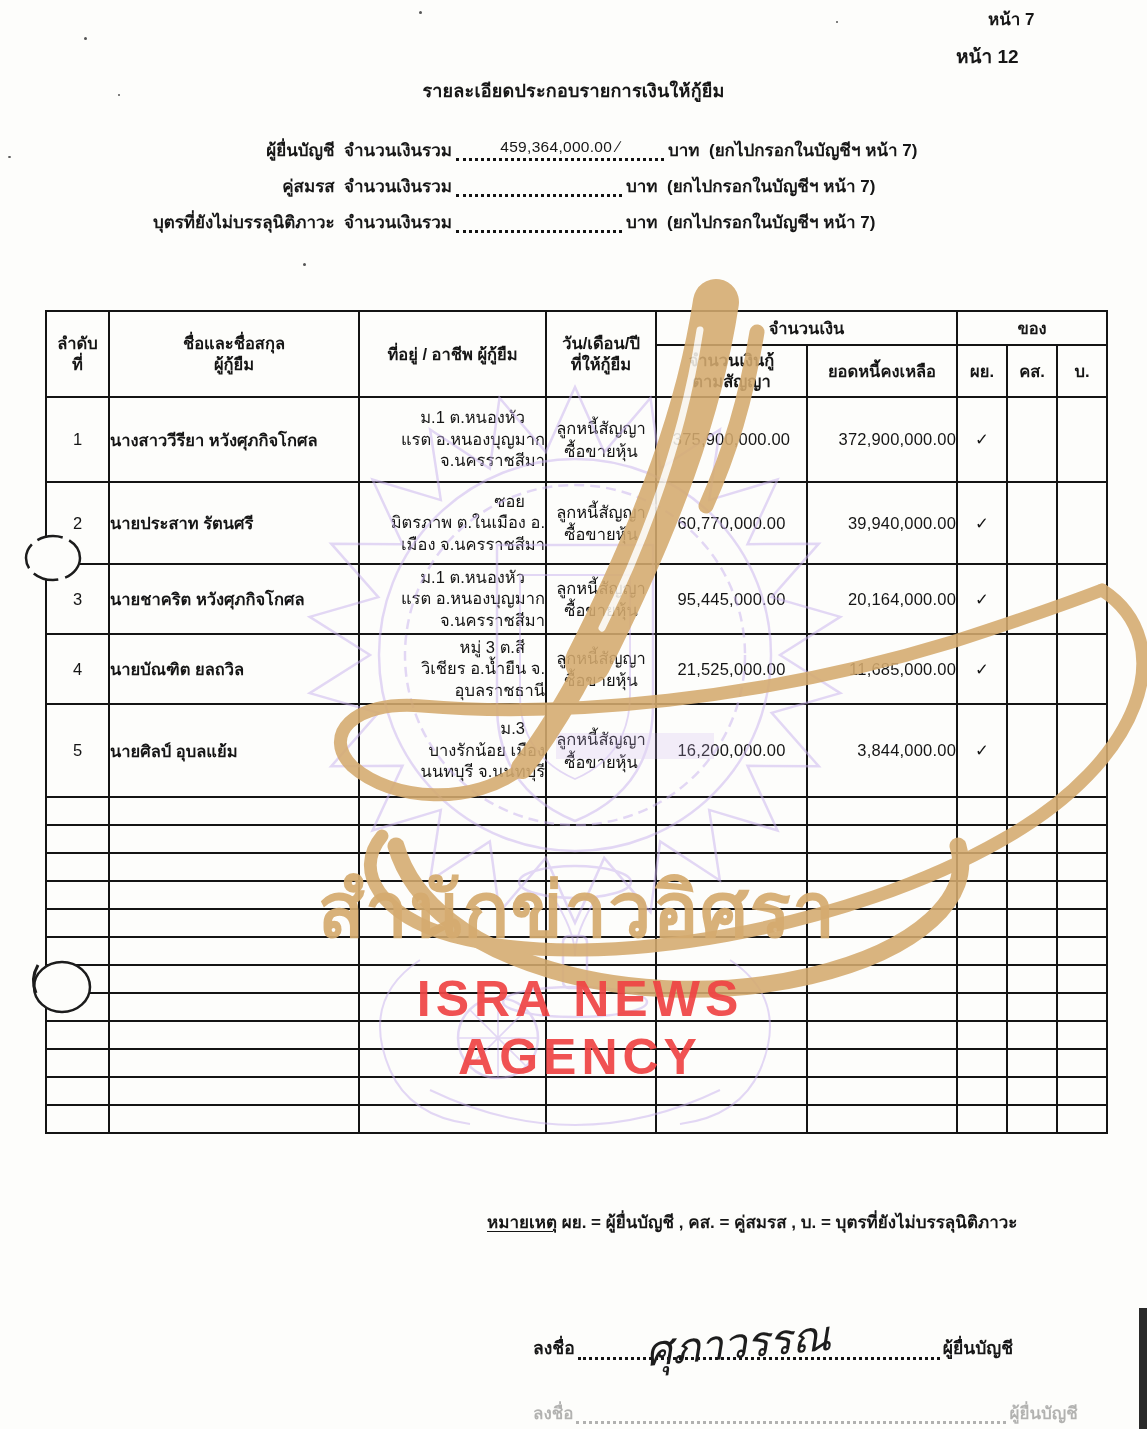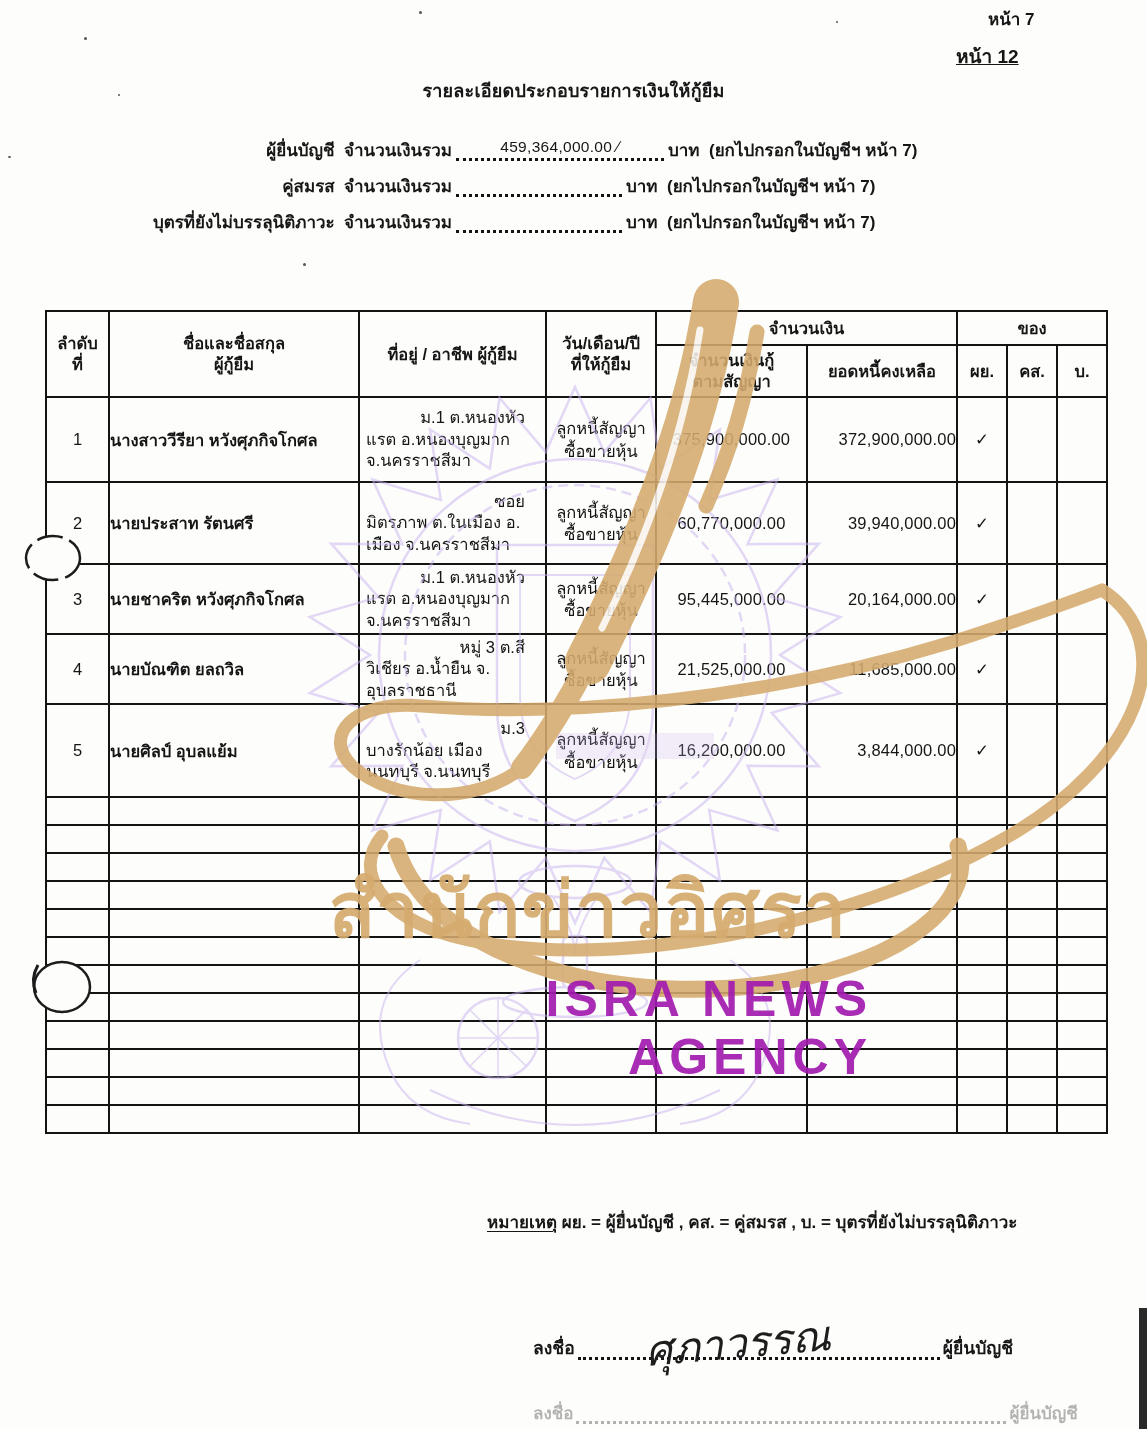--- a/index.html
+++ b/index.html
@@ -3,21 +3,21 @@
 <meta charset="utf-8">
 <style>
   html,body{margin:0;padding:0;background:#9a9a9a;}
   *{box-sizing:border-box;}
   .page{
     position:relative;width:1147px;height:1429px;background:#fdfdfb;overflow:hidden;
     font-family:"Liberation Sans", sans-serif;color:#161616;
   }
   
   .corner-note{position:absolute;top:5px;left:988px;font-size:17px;font-weight:600;}
-  .page-number{position:absolute;top:41px;left:956px;font-size:19px;font-weight:600;text-decoration:underline;}
+  .page-number{position:absolute;top:41px;left:956px;font-size:19px;font-weight:600;}
   .doc-title{position:absolute;top:76px;left:0;width:1147px;text-align:center;
     font-size:18px;font-weight:700;letter-spacing:.2px;}
   
   .summary{position:absolute;top:127px;left:0;width:1147px;}
   .sline{display:flex;align-items:flex-end;height:36px;font-size:17px;font-weight:700;}
   .sline .lbl{width:452px;text-align:right;white-space:pre;}
   .dots{display:inline-block;border-bottom:3px dotted #141414;position:relative;height:22px;margin:0 2px 2px 4px;}
   .dots.w1{width:208px;} .dots.w2{width:166px;}
   .dots-value{position:absolute;left:0;right:0;bottom:2px;text-align:center;
     font-weight:400;font-size:15.5px;letter-spacing:.3px;white-space:nowrap;}
@@ -26,33 +26,33 @@
   table.loan{position:absolute;left:45px;top:310px;width:1061px;border-collapse:collapse;
     table-layout:fixed;z-index:1;background:transparent;}
   table.loan th, table.loan td{border:2px solid #141414;padding:0;vertical-align:middle;
     font-size:16.5px;color:#151515;overflow:hidden;}
   table.loan th{font-weight:700;text-align:center;line-height:1.25;}
   tr.h1{height:34px;} tr.h2{height:52px;}
   td.c-no{text-align:center;font-size:17px;}
   td.c-name{text-align:left;padding-left:13px;font-weight:600;}
   td.c-addr{font-size:16px;line-height:1.3;padding:2px 4px;vertical-align:middle;}
   .addr-l1{text-align:right;padding-right:20px;}
-  .addr-ln{text-align:left;padding-left:6px;}
+  .addr-ln{text-align:right;padding-left:6px;}
   td.c-loan{text-align:center;line-height:1.35;font-size:16.5px;}
   td.c-amt{text-align:center;padding-right:16px;letter-spacing:.2px;}
   td.c-bal{text-align:right;padding-right:12px;letter-spacing:.2px;}
   td.c-chk{text-align:center;font-size:21px;font-weight:400;}
   
   .wm{position:absolute;pointer-events:none;}
   .wm-purple{left:0;top:0;z-index:2;opacity:.5;}
   .wm-gold{left:0;top:0;z-index:3;opacity:.88;}
-  .wm-thai{z-index:3;left:296px;top:868px;width:584px;text-align:center;
+  .wm-thai{z-index:3;left:285px;top:868px;width:584px;text-align:center;
     font-size:77px;font-weight:700;color:#d5ab6f;opacity:.92;letter-spacing:1px;line-height:1.1;}
-  .wm-en{z-index:3;left:288px;top:970px;width:584px;text-align:right;
-    font-size:50px;font-weight:700;color:#a21caf;opacity:.92;letter-spacing:5px;}
+  .wm-en{z-index:3;left:288px;top:970px;width:584px;text-align:center;
+    font-size:50px;font-weight:700;color:#ef4444;opacity:.92;letter-spacing:5px;}
   
   .note-line{position:absolute;top:1208px;left:487px;font-size:17px;font-weight:700;}
   .note-label{text-decoration:underline;text-underline-offset:3px;}
   .sig-line{position:absolute;top:1334px;left:533px;display:flex;align-items:flex-end;
     font-size:17.5px;font-weight:700;}
   .sig-dots{display:inline-block;width:362px;border-bottom:3px dotted #141414;height:22px;margin:0 3px 2px 3px;}
   .handwriting{position:absolute;left:645px;top:1310px;font-family:"DejaVu Serif",serif;
     font-style:italic;font-size:42px;color:#1d1d1d;transform:rotate(-5deg);z-index:4;white-space:nowrap;}
   .sig-faint{position:absolute;top:1399px;left:533px;display:flex;align-items:flex-end;
     font-size:17px;font-weight:700;opacity:.32;filter:blur(.4px);}

